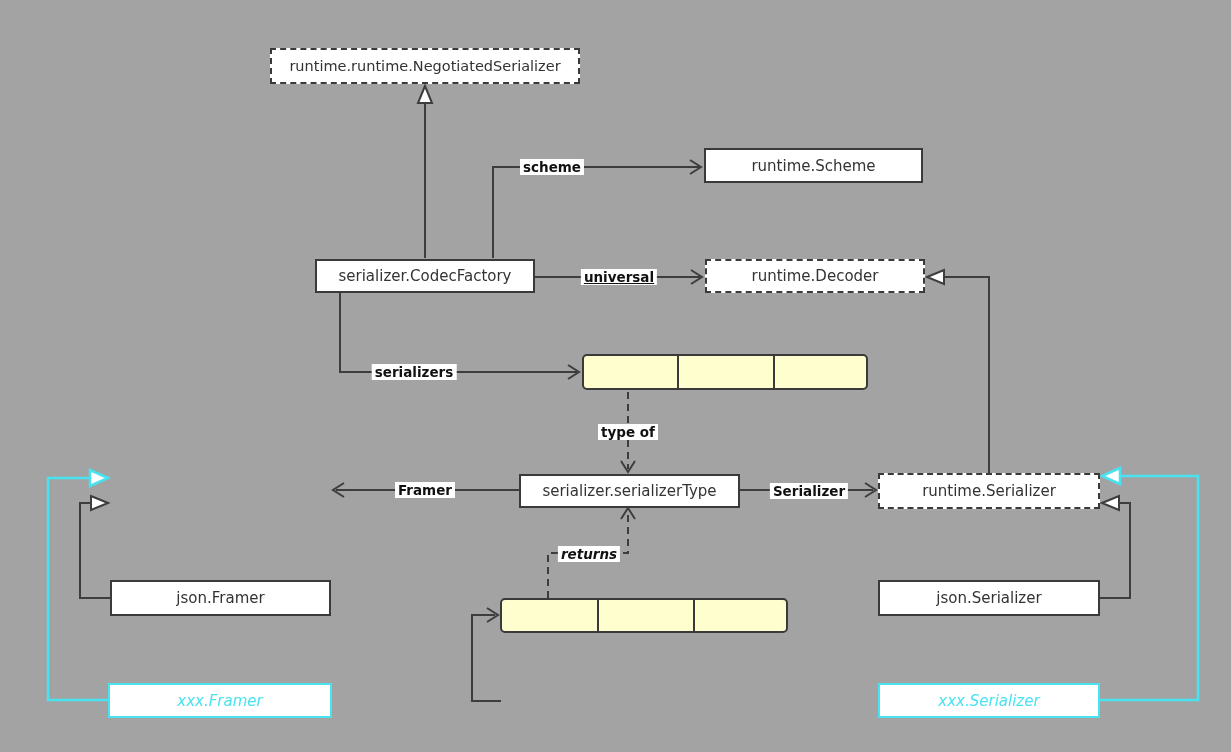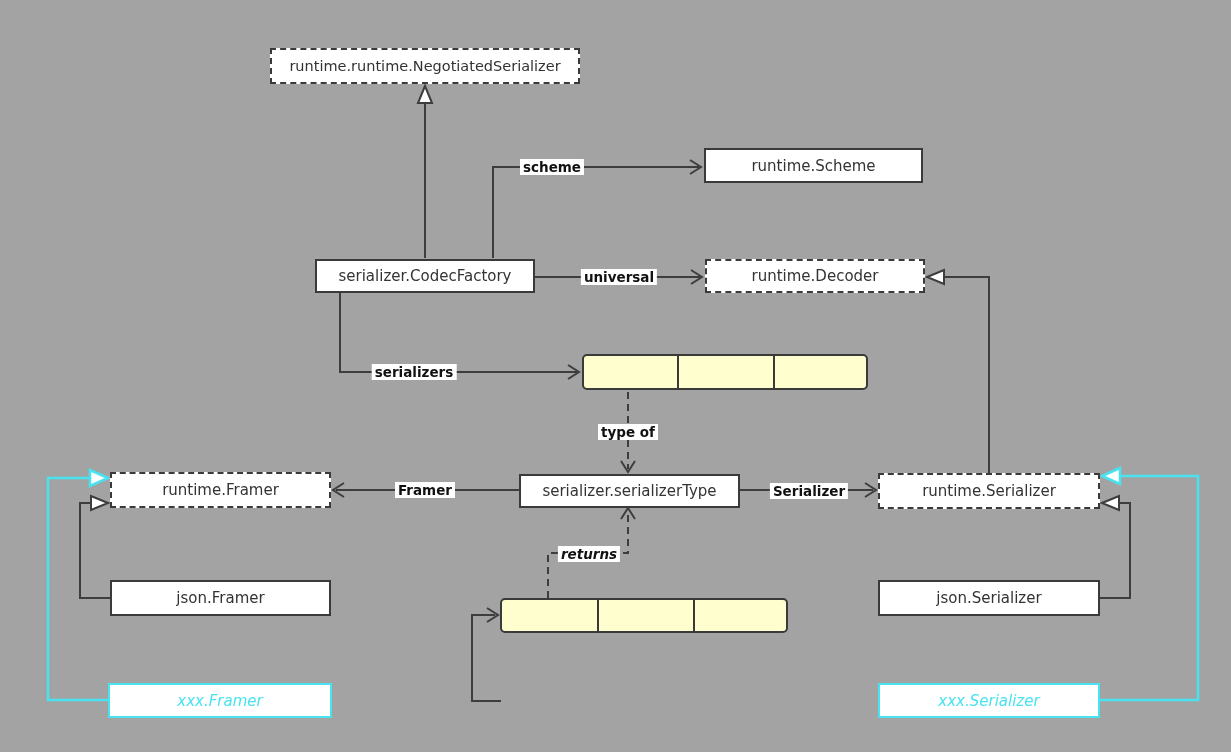--- a/index.html
+++ b/index.html
@@ -116,21 +116,20 @@
 
   <div class="node" style="left:704px;top:148px;width:219px;height:35px;">runtime.Scheme</div>
 
   <div class="node dashed" style="left:705px;top:259px;width:220px;height:34px;">runtime.Decoder</div>
 
   <div class="slotrow" style="left:582px;top:354px;width:286px;height:36px;">
     <div class="divider" style="left:93px;"></div>
     <div class="divider" style="left:189px;"></div>
   </div>
 
-  <div class="node dashed" style="left:110px;top:472px;width:221px;height:36px;">runtime.Framer</div>
 
   <div class="node" style="left:519px;top:474px;width:221px;height:34px;">serializer.serializerType</div>
 
   <div class="node dashed" style="left:878px;top:473px;width:222px;height:36px;">runtime.Serializer</div>
 
   <div class="node" style="left:110px;top:580px;width:221px;height:36px;">json.Framer</div>
 
   <div class="node" style="left:878px;top:580px;width:222px;height:36px;">json.Serializer</div>
 
   <div class="slotrow" style="left:500px;top:598px;width:288px;height:35px;">
@@ -138,21 +137,21 @@
     <div class="divider" style="left:191px;"></div>
   </div>
 
 
   <div class="node cyan" style="left:108px;top:683px;width:224px;height:35px;">xxx.Framer</div>
 
   <div class="node cyan" style="left:878px;top:683px;width:222px;height:35px;">xxx.Serializer</div>
 
   <div class="elabel" style="left:552px;top:167px;">scheme</div>
 
-  <div class="elabel" style="left:619px;top:277px;">universal</div>
+  <div class="elabel" style="left:619px;top:277px;text-decoration:underline;">universal</div>
 
   <div class="elabel" style="left:414px;top:372px;">serializers</div>
 
   <div class="elabel" style="left:628px;top:432px;">type of</div>
 
   <div class="elabel" style="left:425px;top:490px;">Framer</div>
 
   <div class="elabel" style="left:809px;top:491px;text-align:right;">Serializer</div>
 
   <div class="elabel" style="left:589px;top:554px;font-style:italic;">returns</div>

